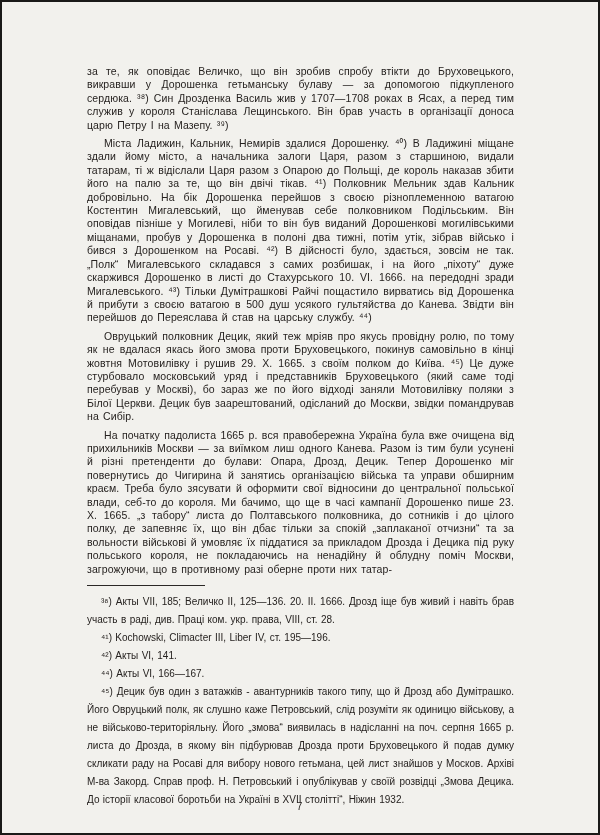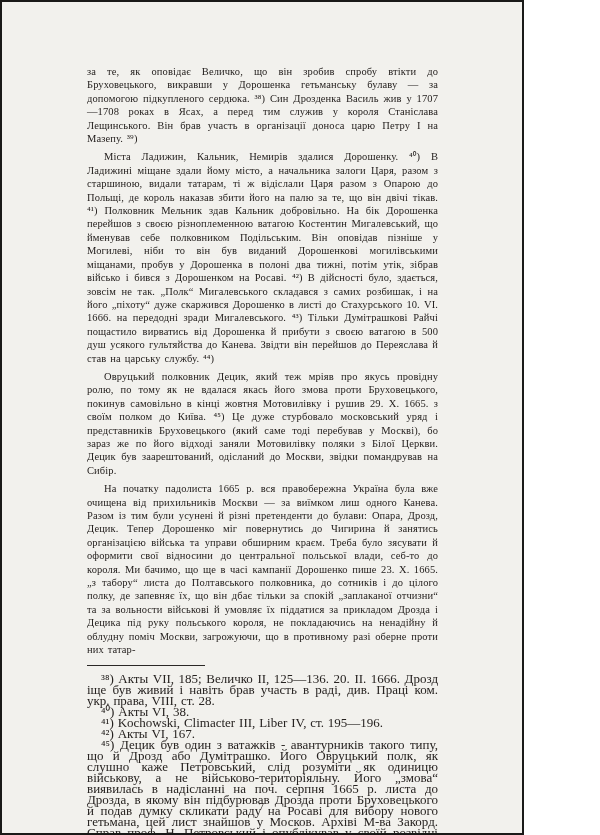--- a/index.html
+++ b/index.html
@@ -2,26 +2,26 @@
 <html><head>
 <meta charset="utf-8">
 <style>
   html, body {
     margin: 0;
     padding: 0;
     background: #ffffff;
   }
   .page {
     position: relative;
-    width: 524px;
+    width: 600px;
     height: 835px;
     box-sizing: border-box;
     background: #f2f1ed;
     border: 2px solid #1a1a18;
-    font-family: Liberation Serif, serif;
+    font-family: Liberation Sans, sans-serif;
     color: #262220;
     overflow: hidden;
   }
   .text-block {
     position: absolute;
     left: 85px;
     right: 84px;
     top: 63px;
   }
   .para {
@@ -36,22 +36,22 @@
   .para.no-indent {
     text-indent: 0;
   }
   .fn-divider {
     width: 118px;
     height: 0;
     border-top: 1.5px solid #2b2826;
     margin: 9px 0 7px 0;
   }
   .footnotes {
-    font-size: 13px;
-    line-height: 11px;
+    font-size: 10px;
+    line-height: 18px;
   }
   .fn {
     margin: 0;
     text-align: justify;
     text-indent: 14px;
     word-spacing: 0.6px;
   }
   .fn-marker {
     white-space: nowrap;
   }
@@ -73,22 +73,22 @@
 
     <p class="para no-indent">за те, як оповідає Величко, що він зробив спробу втікти до Бруховецького, викравши у Дорошенка гетьманську булаву — за допомогою підкупленого сердюка. ³⁸) Син Дрозденка Василь жив у 1707—1708 роках в Ясах, а перед тим служив у короля Станіслава Лещинського. Він брав участь в організації доноса царю Петру І на Мазепу. ³⁹)</p>
     <p class="para">Міста Ладижин, Кальник, Немирів здалися Дорошенку. ⁴⁰) В Ладижині міщане здали йому місто, а начальника залоги Царя, разом з старшиною, видали татарам, ті ж відіслали Царя разом з Опарою до Польщі, де король наказав збити його на палю за те, що він двічі тікав. ⁴¹) Полковник Мельник здав Кальник добровільно. На бік Дорошенка перейшов з своєю різноплеменною ватагою Костентин Мигалевський, що йменував себе полковником Подільським. Він оповідав пізніше у Могилеві, ніби то він був виданий Дорошенкові могилівськими міщанами, пробув у Дорошенка в полоні два тижні, потім утік, зібрав військо і бився з Дорошенком на Росаві. ⁴²) В дійсності було, здається, зовсім не так. „Полк“ Мигалевського складався з самих розбишак, і на його „піхоту“ дуже скаржився Дорошенко в листі до Стахурського 10. VI. 1666. на передодні зради Мигалевського. ⁴³) Тільки Думітрашкові Райчі пощастило вирватись від Дорошенка й прибути з своєю ватагою в 500 душ усякого гультяйства до Канева. Звідти він перейшов до Переяслава й став на царську службу. ⁴⁴)</p>
     <p class="para">Овруцький полковник Децик, який теж мріяв про якусь провідну ролю, по тому як не вдалася якась його змова проти Бруховецького, покинув самовільно в кінці жовтня Мотовилівку і рушив 29. X. 1665. з своїм полком до Київа. ⁴⁵) Це дуже стурбовало московський уряд і представників Бруховецького (який саме тоді перебував у Москві), бо зараз же по його відході заняли Мотовилівку поляки з Білої Церкви. Децик був заарештований, одісланий до Москви, звідки помандрував на Сибір.</p>
     <p class="para">На початку падолиста 1665 р. вся правобережна Україна була вже очищена від прихильників Москви — за виїмком лиш одного Канева. Разом із тим були усунені й різні претенденти до булави: Опара, Дрозд, Децик. Тепер Дорошенко міг повернутись до Чигирина й занятись організацією війська та управи обширним краєм. Треба було зясувати й оформити свої відносини до центральної польської влади, себ-то до короля. Ми бачимо, що ще в часі кампанії Дорошенко пише 23. X. 1665. „з табору“ листа до Полтавського полковника, до сотників і до цілого полку, де запевняє їх, що він дбає тільки за спокій „заплаканої отчизни“ та за вольности військові й умовляє їх піддатися за прикладом Дрозда і Децика під руку польського короля, не покладаючись на ненадійну й облудну поміч Москви, загрожуючи, що в противному разі оберне проти них татар-</p>
 
     <div class="fn-divider"></div>
 
     <div class="footnotes">
       <p class="fn"><span class="fn-marker">³⁸)</span> <span>Акты VII, 185; Величко II, 125—136. 20. II. 1666. Дрозд іще був живий і навіть брав участь в раді, див. Праці ком. укр. права, VIII, ст. 28.</span></p>
-      <p class="fn"><span class="fn-marker">⁴⁰)</span> <span>Акты VI, 38.</span></p>
       <p class="fn"><span class="fn-marker">⁴¹)</span> <span>Kochowski, Climacter III, Liber IV, ст. 195—196.</span></p>
-      <p class="fn"><span class="fn-marker">⁴²)</span> <span>Акты VI, 167.</span></p>
+      <p class="fn"><span class="fn-marker">⁴²)</span> <span>Акты VI, 141.</span></p>
+      <p class="fn"><span class="fn-marker">⁴⁴)</span> <span>Акты VI, 166—167.</span></p>
       <p class="fn"><span class="fn-marker">⁴⁵)</span> <span>Децик був один з ватажків - авантурників такого типу, що й Дрозд або Думітрашко. Його Овруцький полк, як слушно каже Петровський, слід розуміти як одиницю військову, а не військово-територіяльну. Його „змова“ виявилась в надісланні на поч. серпня 1665 р. листа до Дрозда, в якому він підбурював Дрозда проти Бруховецького й подав думку скликати раду на Росаві для вибору нового гетьмана, цей лист знайшов у Москов. Архіві М-ва Закорд. Справ проф. Н. Петровський і опублікував у своїй розвідці „Змова Децика. До історії класової боротьби на Україні в XVII столітті“, Ніжин 1932.</span></p>
     </div>
 
   </div>
 
   <div class="page-number">7</div>
 </div>
 
 </body></html>

